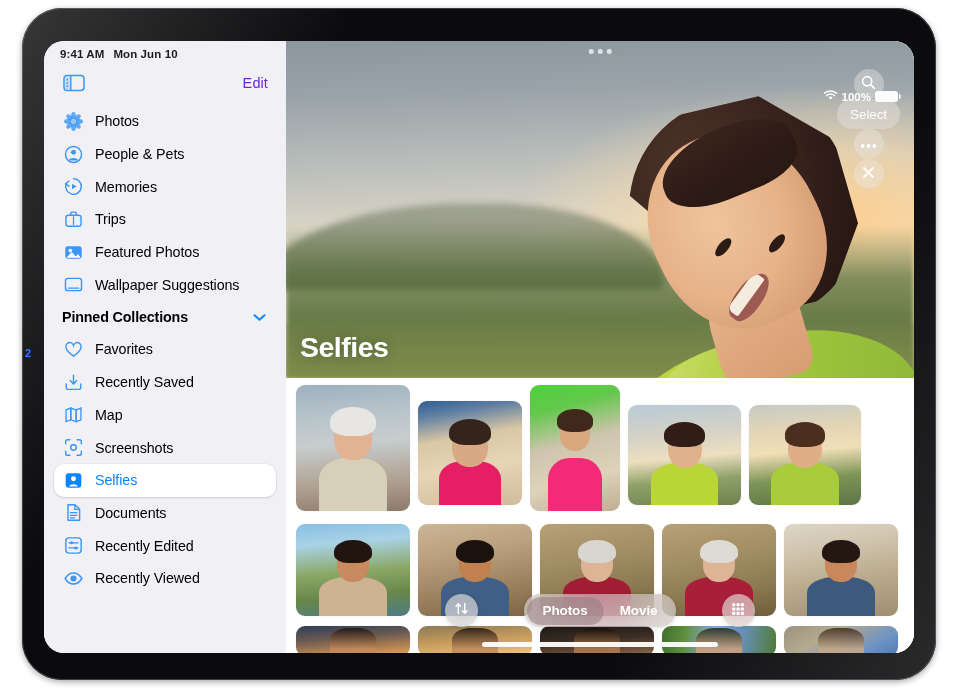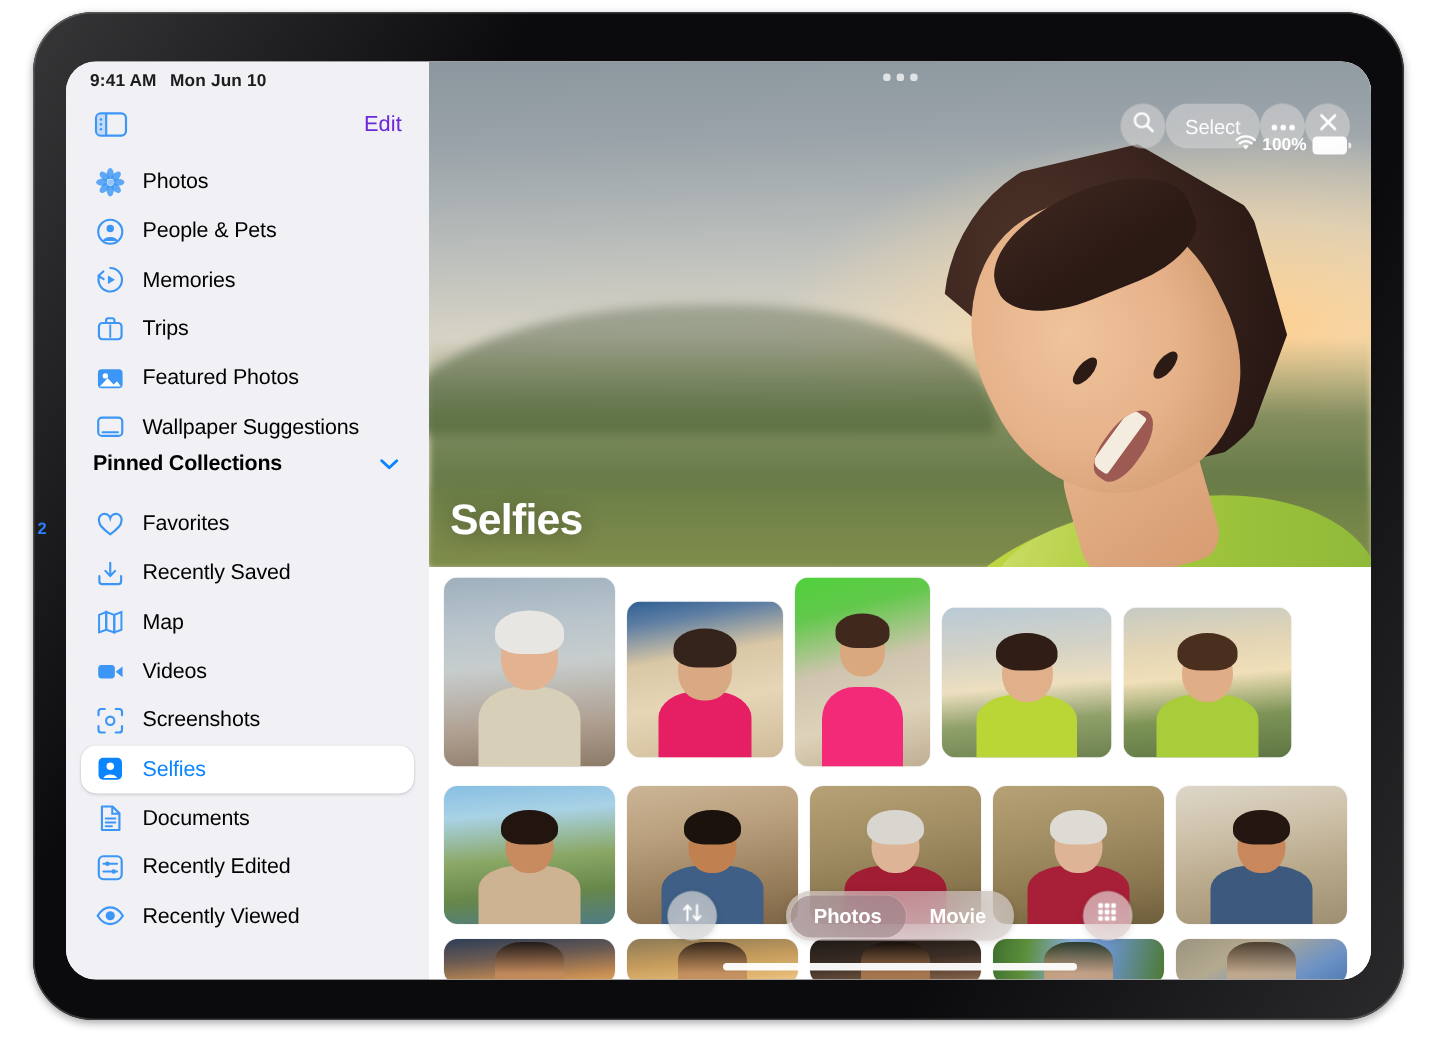--- a/index.html
+++ b/index.html
@@ -96,21 +96,21 @@
     letter-spacing: -.1px;
     white-space: nowrap;
   }
   .nav-row.selected {
     background: #ffffff;
     box-shadow: 0 0 0 .5px rgba(0,0,0,.05), 0 1px 2.5px rgba(0,0,0,.12);
   }
   .nav-row.selected .lbl { color: #0a84ff; }
 
   .section-header {
-    display: flex; justify-content: space-between;
+    display: flex; align-items: center; justify-content: space-between;
     height: 32px;
     padding: 0 10px 0 8px;
     cursor: pointer;
   }
   .section-header .stitle {
     font-size: 14.3px; font-weight: 700; color: #000;
     letter-spacing: -.15px;
   }
 
   
@@ -255,20 +255,21 @@
     content: ""; position: absolute; right: -2.6px; top: 3.6px;
     width: 2px; height: 4.2px; border-radius: 0 2px 2px 0;
     background: rgba(255,255,255,.8);
   }
 
   
   #hero-toolbar {
     position: absolute; right: 14px; top: 28px;
     display: flex; align-items: center; gap: 0;
     z-index: 25;
+    flex-direction: column;
   }
   .glass-btn {
     height: 30px;
     background: rgba(235,232,228,.42);
     backdrop-filter: blur(14px);
     border-radius: 999px;
     display: flex; align-items: center; justify-content: center;
     cursor: pointer;
     color: #fff;
   }
@@ -686,29 +687,20 @@
                 <path d="M3.2 6.2 L8.2 4.2 V16.6 L3.2 18.4 Z" stroke="#3b96f5" stroke-width="1.4" fill="none"></path>
                 <path d="M8.2 4.2 L13.8 6.2 V18.4 L8.2 16.6 Z" stroke="#3b96f5" stroke-width="1.4" fill="none"></path>
                 <path d="M13.8 6.2 L18.8 4.2 V16.6 L13.8 18.4 Z" stroke="#3b96f5" stroke-width="1.4" fill="none"></path>
               </svg>
             </span>
             <span class="lbl">Map</span>
           </div>
           <div class="nav-row">
             <span class="ico">
               <svg width="21" height="21" viewBox="0 0 22 22">
-                <rect x="2.6" y="6.6" width="11.6" height="9.4" rx="2.4" fill="#3b96f5"></rect>
-                <path d="M15 11.2 L19.6 7.6 V15.2 L15 11.6 Z" fill="#3b96f5"></path>
-              </svg>
-            </span>
-            <span class="lbl">Videos</span>
-          </div>
-          <div class="nav-row">
-            <span class="ico">
-              <svg width="21" height="21" viewBox="0 0 22 22">
                 <g stroke="#3b96f5" stroke-width="1.5" fill="none" stroke-linecap="round">
                   <path d="M2.8 7.2 V4.8 a2 2 0 0 1 2-2 H7.2"></path>
                   <path d="M14.8 2.8 H17.2 a2 2 0 0 1 2 2 V7.2"></path>
                   <path d="M19.2 14.8 V17.2 a2 2 0 0 1-2 2 H14.8"></path>
                   <path d="M7.2 19.2 H4.8 a2 2 0 0 1-2-2 V14.8"></path>
                 </g>
                 <circle cx="11" cy="11" r="2.9" stroke="#3b96f5" stroke-width="1.5" fill="none"></circle>
               </svg>
             </span>
             <span class="lbl">Screenshots</span>

